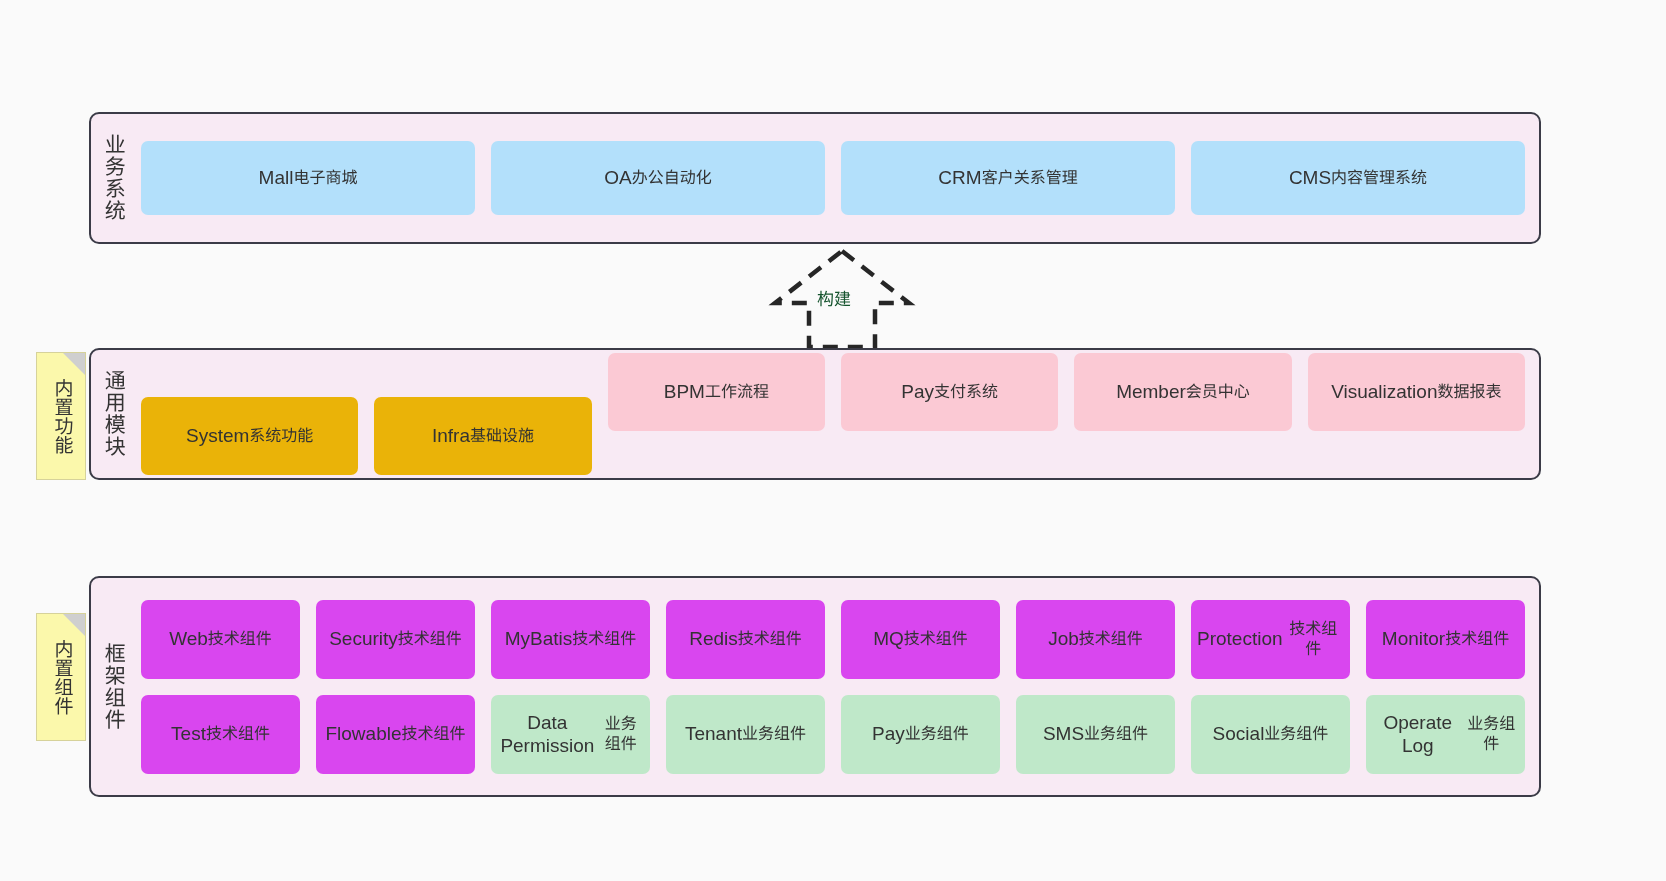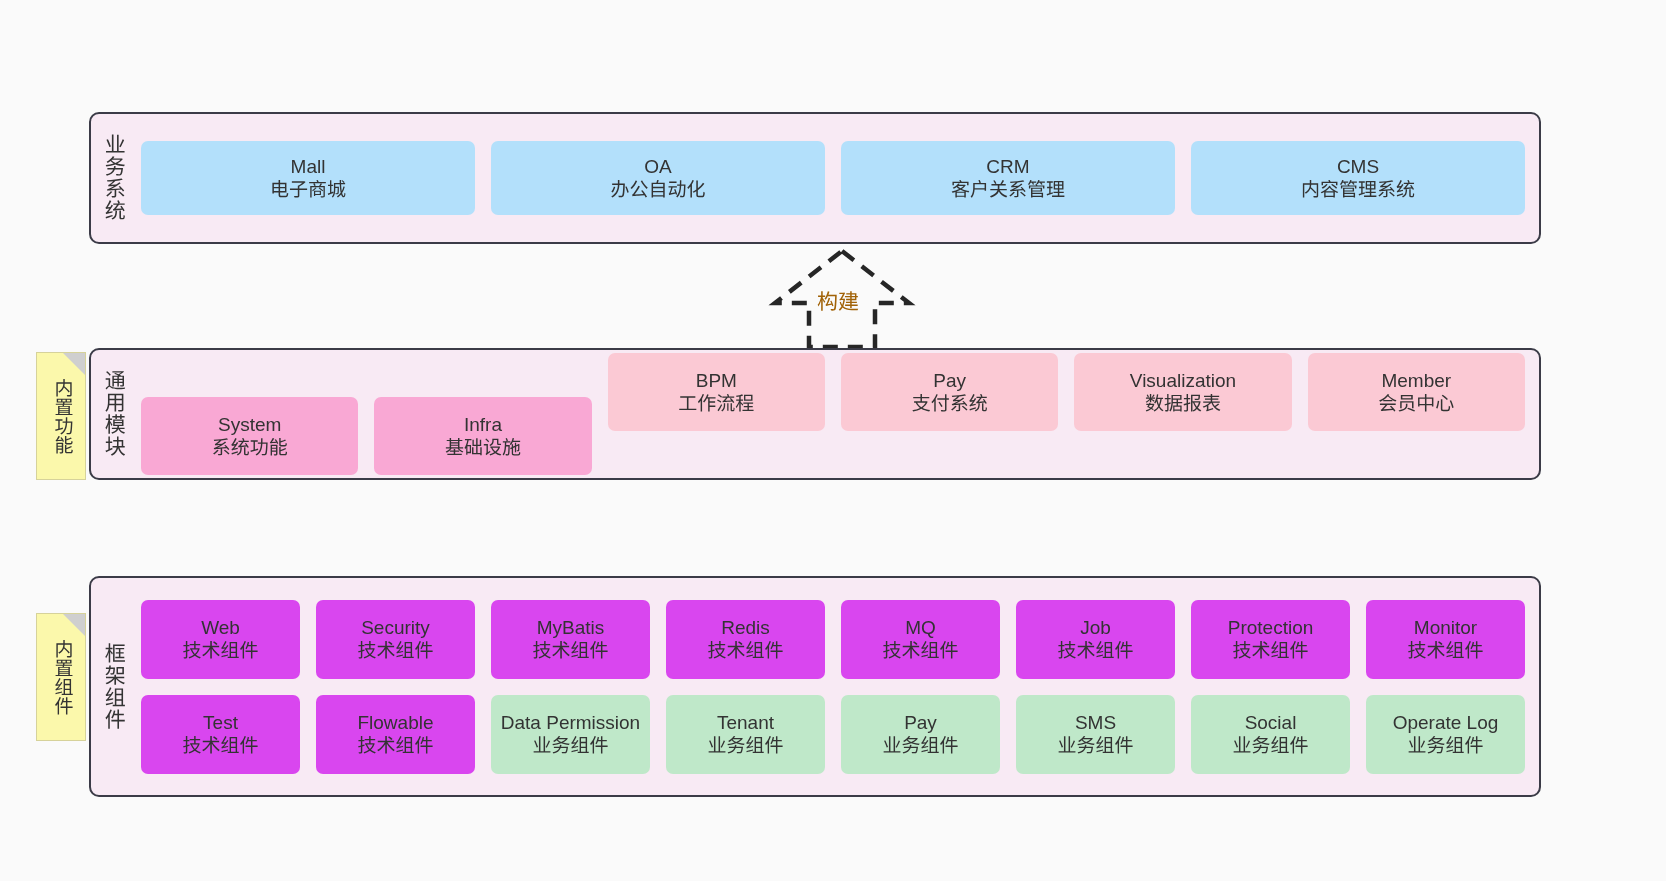--- a/index.html
+++ b/index.html
@@ -67,40 +67,40 @@
     flex-direction: row;
     gap: 16px;
   }
 
   
   .card {
     flex: 1 1 0;
     box-sizing: border-box;
     border-radius: 7px;
     display: flex;
-    flex-direction: column;
+    flex-direction: row;
     align-items: center;
     justify-content: center;
     text-align: center;
     line-height: 1.22;
     padding: 4px 6px;
     user-select: none;
   }
   .card .t-en {
     font-size: 19px;
     color: #333333;
   }
   .card .t-cn {
-    font-size: 19px;
+    font-size: 16px;
     color: #333333;
     font-family: Liberation Serif, serif;
   }
 
   .card.blue      { background: #b3e0fb; }
-  .card.red       { background: #f9a8d4; margin-top: 44px; }
+  .card.red       { background: #eab308; margin-top: 44px; }
   .card.pink      { background: #fbc9d4; }
   .card.green     { background: #d946ef; }
   .card.lightgreen{ background: #bfe8c9; align-items: center; }
 
   
   #layer-business { left: 89px;  top: 112px; width: 1452px; height: 132px; }
   #layer-business .card { height: 74px; }
 
   #layer-common   { left: 89px;  top: 348px; width: 1452px; height: 132px; }
   #layer-common .card { height: 78px; }
@@ -140,22 +140,22 @@
 
   
   .connector {
     position: absolute;
     width: 170px;
     height: 100px;
   }
   .connector svg { display: block; overflow: visible; }
   .connector-label {
     position: absolute;
-    font-size: 21px;
-    color: #a16207;
+    font-size: 17px;
+    color: #14532d;
     background: transparent;
     white-space: nowrap;
     user-select: none;
   }
   #connector-build  { left: 757px; top: 247px; }
   #connector-build .connector-label  { left: 60px; top: 38px; }
   #connector-impl   { left: 772px; top: 484px; }
   #connector-impl .connector-label   { left: 60px; top: 38px; }
 </style>
 </head>
@@ -208,26 +208,26 @@
         </div>
         <div class="card pink">
           <span class="t-en">BPM</span>
           <span class="t-cn">工作流程</span>
         </div>
         <div class="card pink">
           <span class="t-en">Pay</span>
           <span class="t-cn">支付系统</span>
         </div>
         <div class="card pink">
+          <span class="t-en">Member</span>
+          <span class="t-cn">会员中心</span>
+        </div>
+        <div class="card pink">
           <span class="t-en">Visualization</span>
           <span class="t-cn">数据报表</span>
-        </div>
-        <div class="card pink">
-          <span class="t-en">Member</span>
-          <span class="t-cn">会员中心</span>
         </div>
       </div>
     </div>
   </div>
 
 
   <div class="layer" id="layer-framework">
     <div class="layer-title">框架组件</div>
     <div class="layer-body">
 

